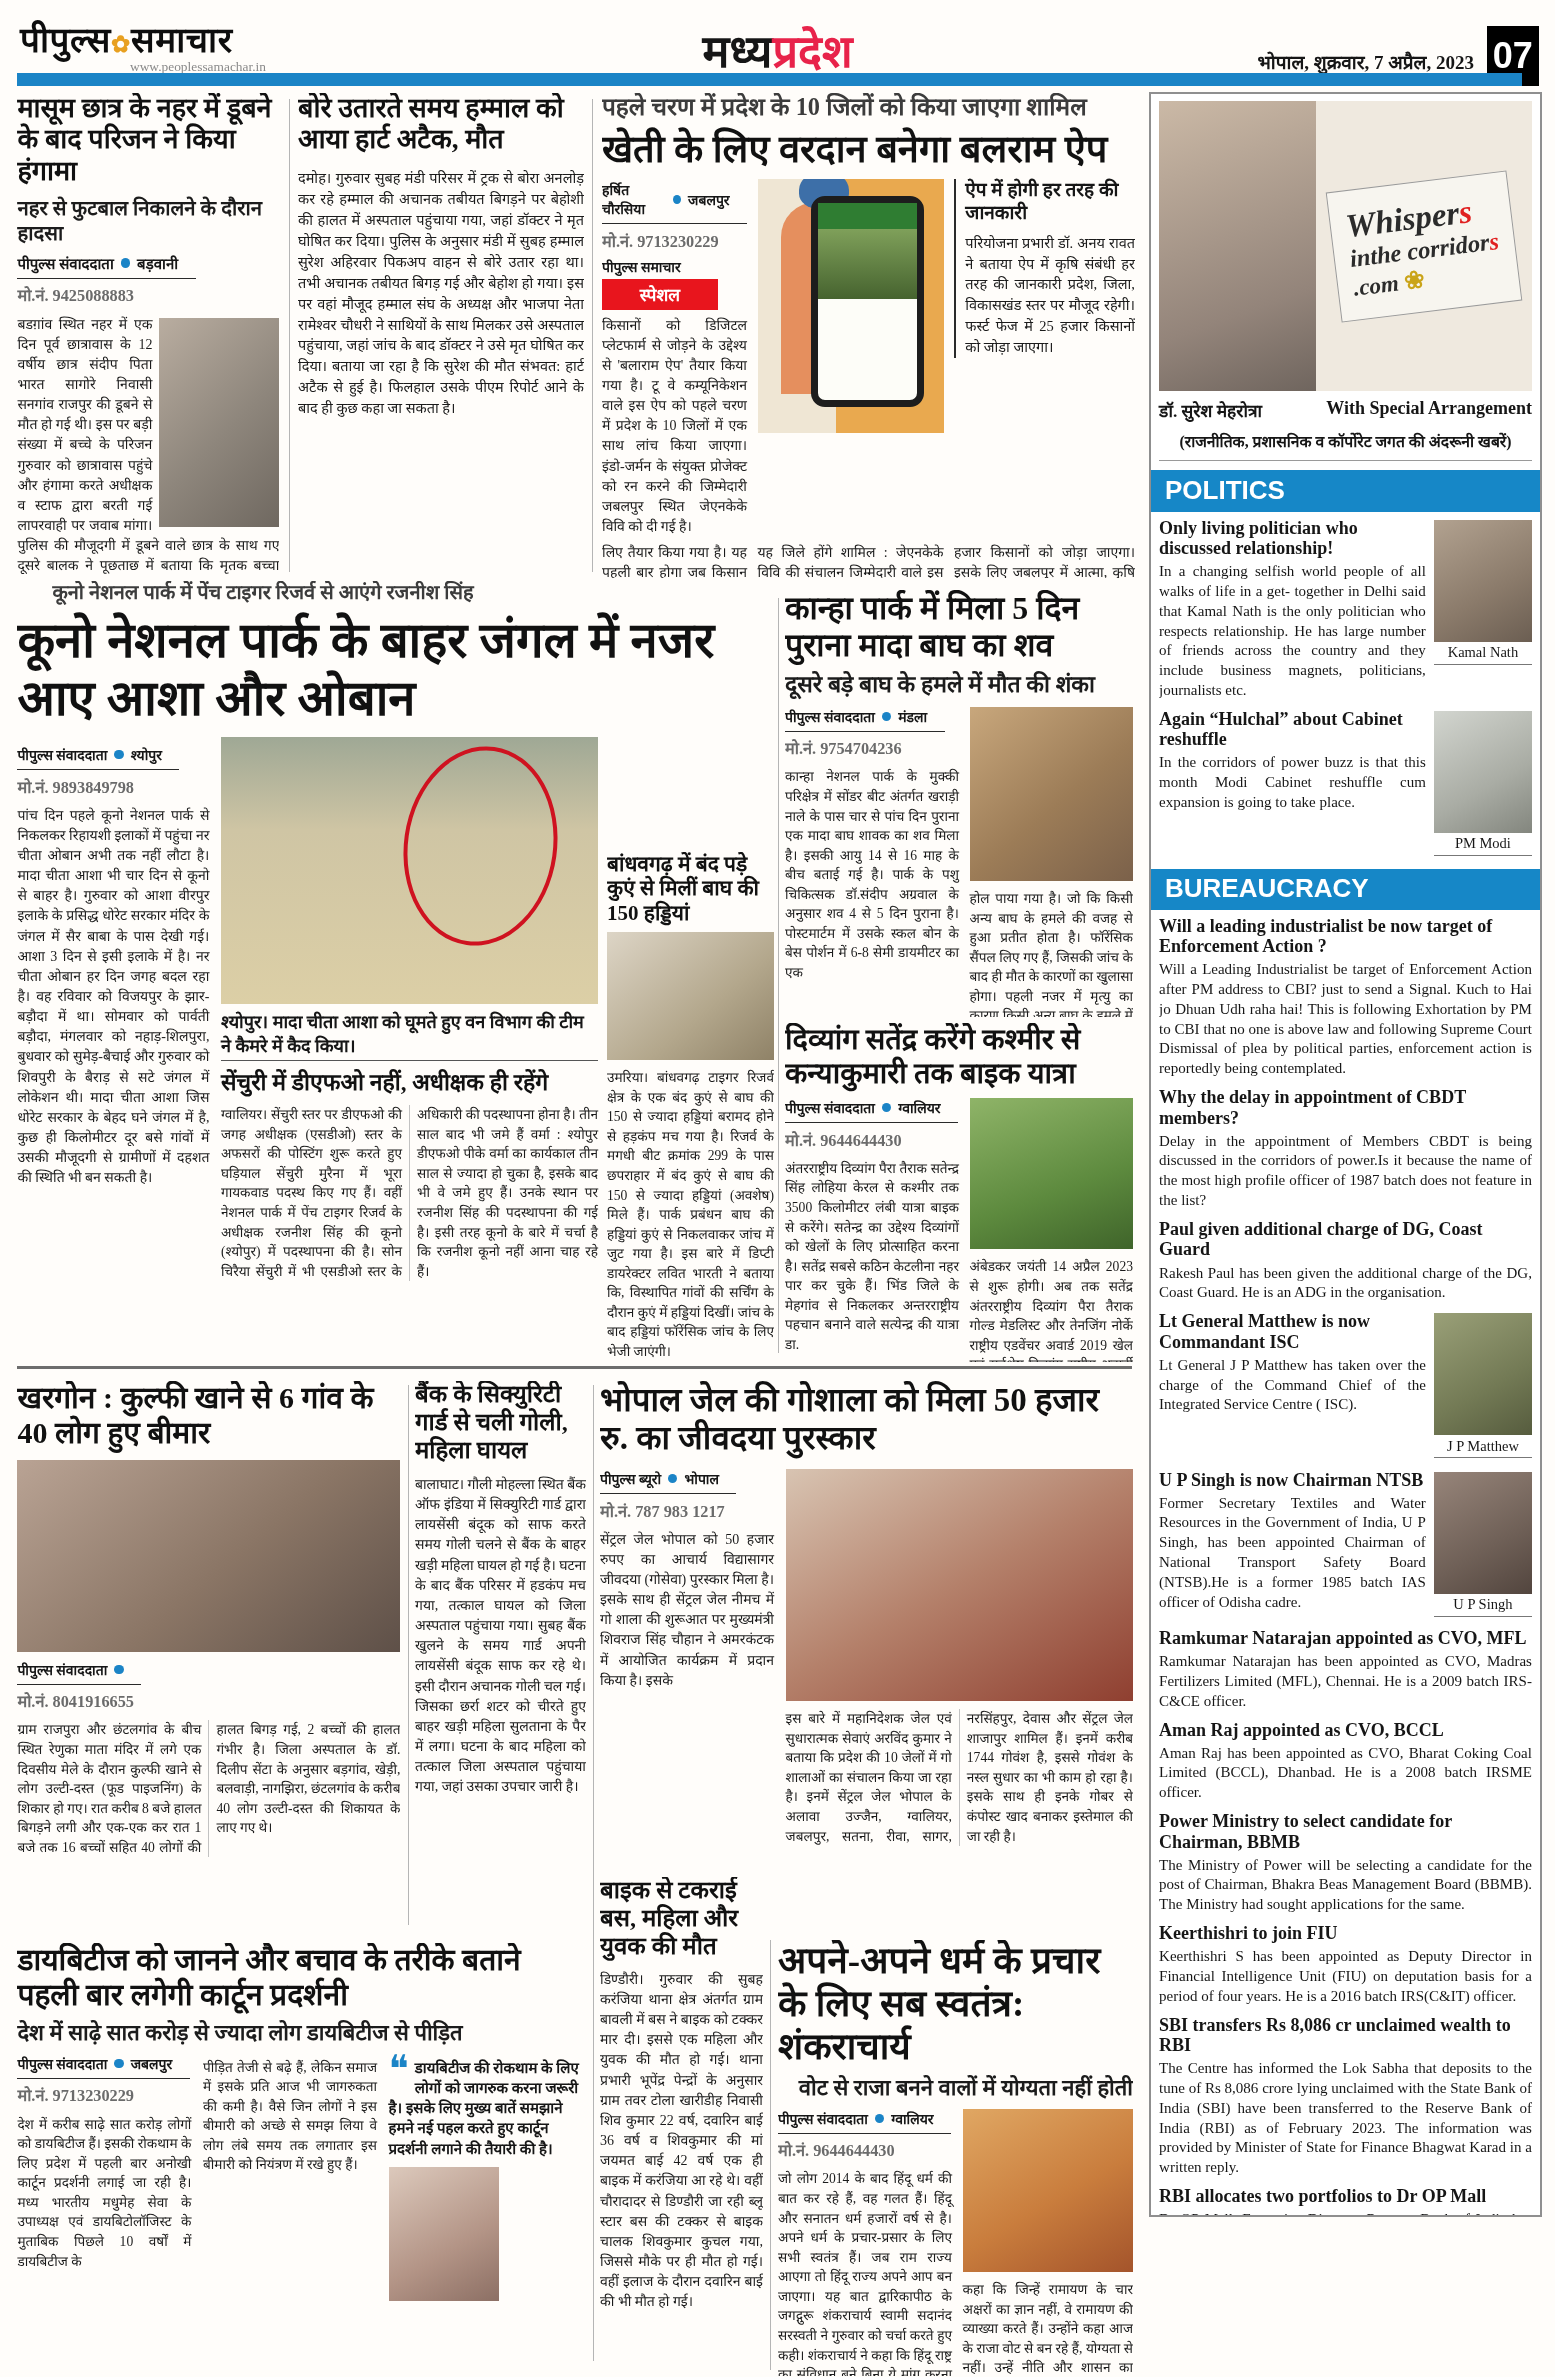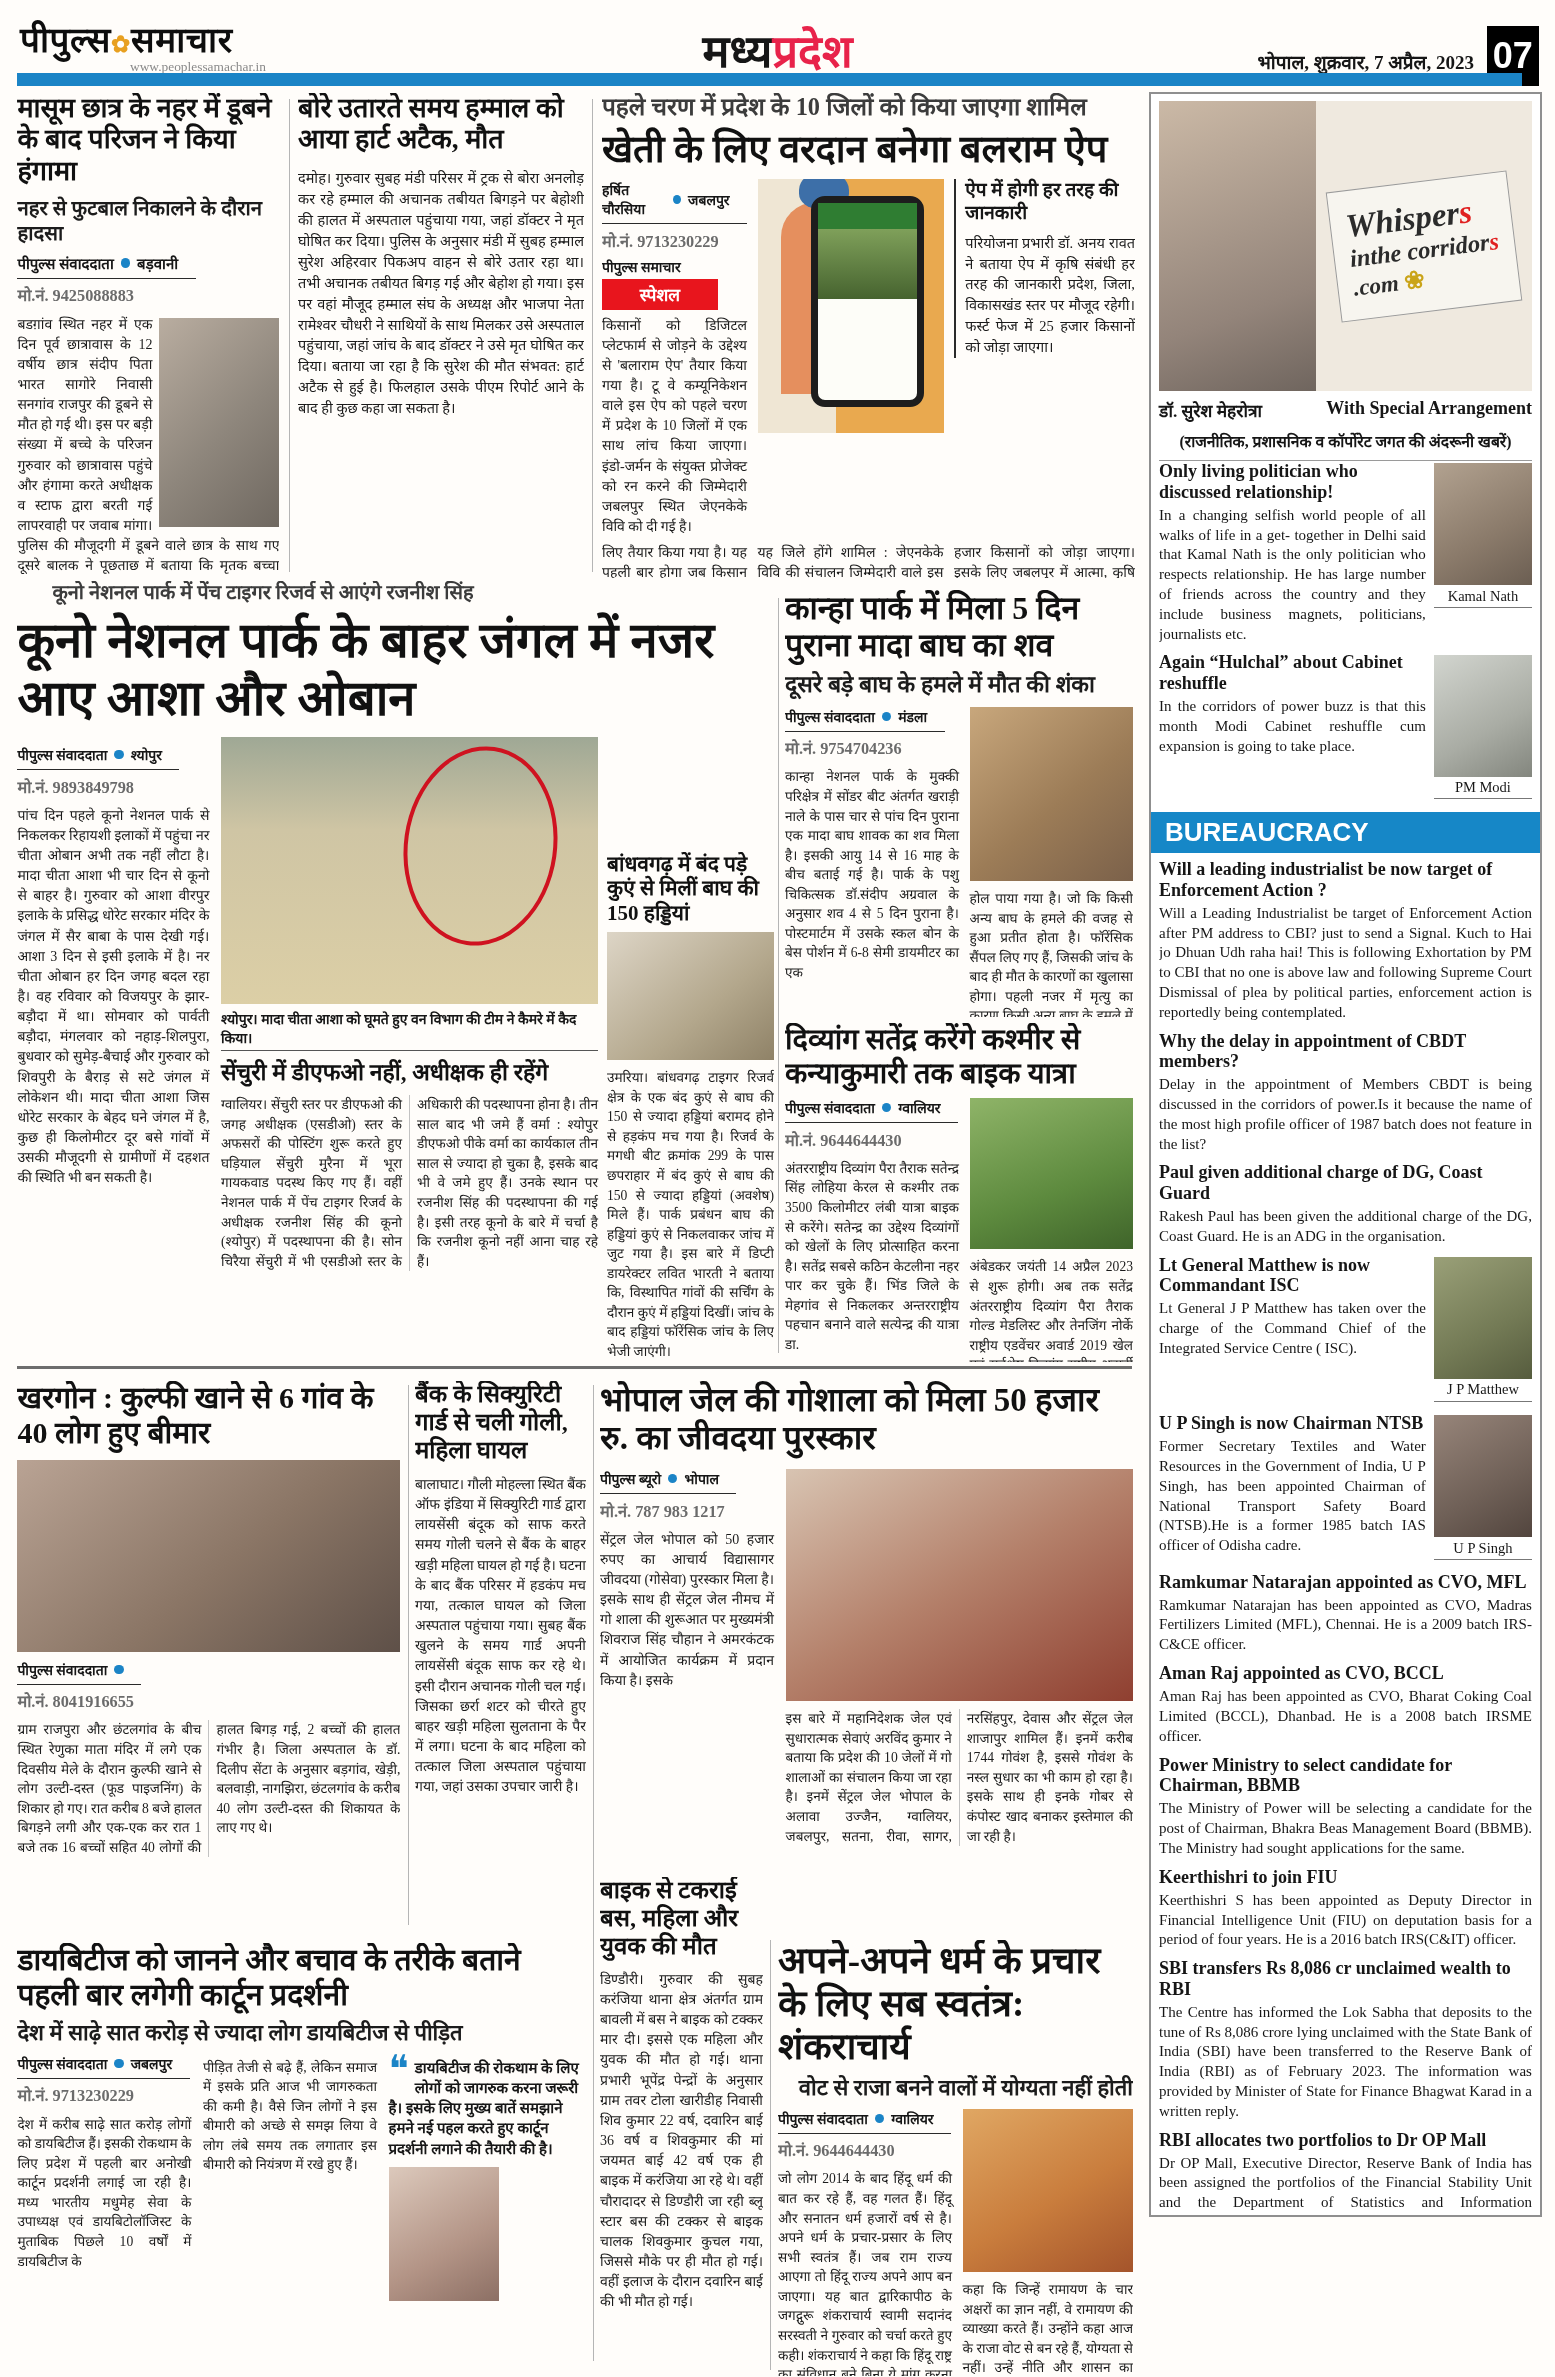--- a/index.html
+++ b/index.html
@@ -22,21 +22,21 @@
   .hd{font-weight:bold;color:#111;line-height:1.16;}
   .subhd{font-weight:bold;color:#1c1c1c;line-height:1.2;}
   .kicker{font-weight:bold;color:#3c3c3c;line-height:1.15;}
   .byline{font-size:15px;font-weight:bold;display:flex;align-items:center;gap:7px;
           border-bottom:1.7px solid #2a2a2a;padding-bottom:4.6px;margin-top:8.1px;width:fit-content;padding-right:17.4px;}
   .dot{width:9.3px;height:9.3px;border-radius:50%;background:#1b84c6;display:inline-block;}
   .phone{font-size:16.3px;font-weight:bold;color:#6b6b6b;margin-top:5.8px;}
   .body{font-size:14.5px;line-height:1.44;text-align:justify;color:#1b1b1b;margin-top:8.1px;}
   .cols2{column-count:2;column-gap:15px;column-rule:0.6px solid #c2c2c2;}
   .photo{position:relative;background:linear-gradient(135deg,#b9ada0,#8e867c 55%,#6f6860);overflow:hidden;}
-  .caption{font-size:14px;font-weight:bold;margin-top:4.6px;border-bottom:1.2px solid #555;padding-bottom:3.5px;}
+  .caption{font-size:18px;font-weight:bold;margin-top:4.6px;border-bottom:1.2px solid #555;padding-bottom:3.5px;}
   .vsep{position:absolute;width:0.6px;background:#b5b5b5;}
   .hsep{position:absolute;height:2.9px;background:#6d6d6d;}
   .quote-ic{color:#1b84c6;font-size:38px;line-height:.6;float:left;margin-right:5.8px;font-family:"DejaVu Sans",sans-serif;}
   
   .badge{margin:5.8px 0;width:116px;}
   .badge-logo{font-size:14px;font-weight:bold;white-space:nowrap;}
   .badge-red{background:#e8151d;color:#fff;font-size:17.4px;font-weight:bold;text-align:center;padding:3.5px 2.3px;margin-top:2.3px;}
   .infobox{border-left:2.9px solid #2a2a2a;padding-left:9.3px;}
   .infobox .t{font-size:19px;font-weight:bold;line-height:1.2;}
   
@@ -317,20 +317,21 @@
           <div class="wh-l3"><span>.com</span> <span class="wh-flower">❀</span></div>
         </div>
       </div>
     </div>
     <div class="wh-names">
       <span class="wh-author">डॉ. सुरेश मेहरोत्रा</span>
       <span class="wh-arr">With Special Arrangement</span>
     </div>
     <div class="wh-tag">(राजनीतिक, प्रशासनिक व कॉर्पोरेट जगत की अंदरूनी खबरें)</div>
 
+    <div class="secbar">POLITICS</div>
     <div class="wi">
       <div class="ph">
         <div class="photo" style="background:linear-gradient(150deg,#b2a290,#8a7a6a 60%,#6b5e52);"></div>
         <div class="cap">Kamal Nath</div>
       </div>
       <div class="t">Only living politician who discussed relationship!</div>
       <div class="b">In a changing selfish world people of all walks of life in a get- together in Delhi said that Kamal Nath is the only politician who respects relationship. He has large number of friends across the country and they include business magnets, politicians, journalists etc.</div>
     </div>
     <div class="wi">
       <div class="ph">

